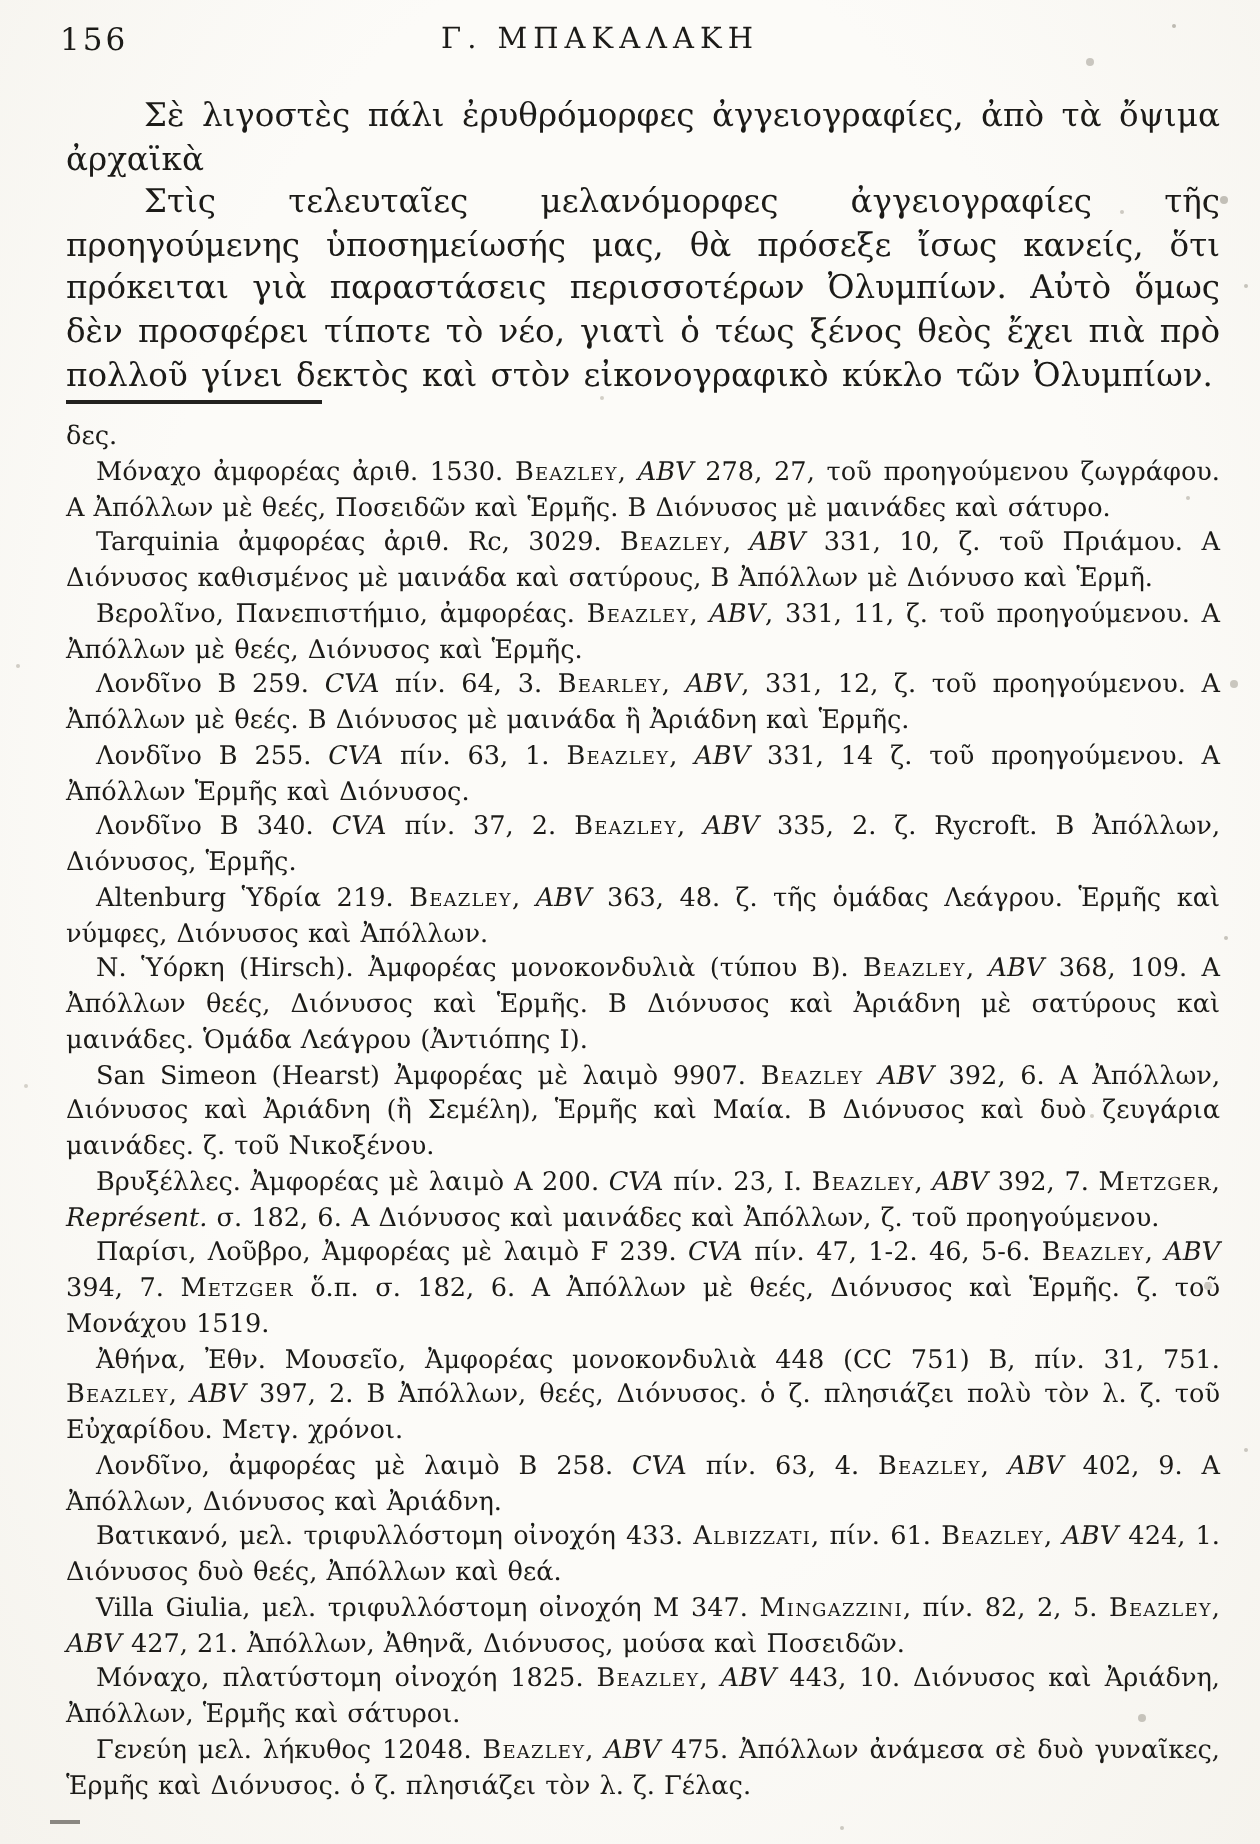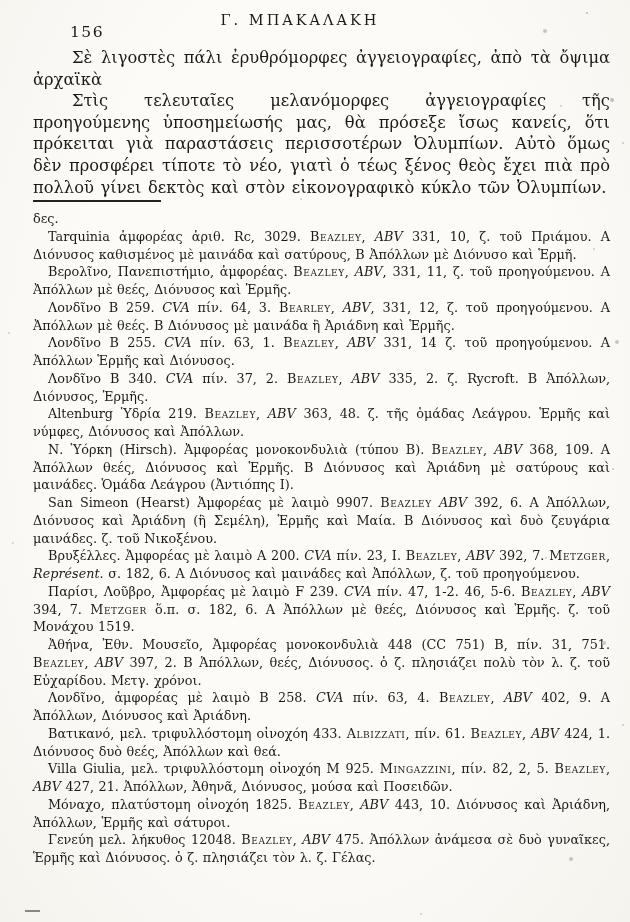--- a/index.html
+++ b/index.html
@@ -8,22 +8,22 @@
     position: relative;
     width: 630px;
     height: 922px;
     background: radial-gradient(ellipse at 50% 42%, #fcfbf8 55%, #f5f3ed 100%);
     color: #1c1b18;
     font-family: "DejaVu Serif", "Liberation Serif", serif;
     overflow: hidden;
   }
   .hdr { position: absolute; left: 33px; top: 11px; width: 577px; height: 22px; }
   .pgnum {
-    position: absolute; left: -3px; top: 12px;
-    font-size: 15.5px; letter-spacing: 1.5px; margin-left: 40px;
+    position: absolute; left: -3px; top: 0;
+    font-size: 15.5px; letter-spacing: 1.5px;
   }
   .runtitle {
     position: absolute; left: 0; top: 1px; width: 534px;
     text-align: center;
     font-size: 14.5px; letter-spacing: 3px;
   }
   .bodytext {
     position: absolute; left: 33px; top: 47px; width: 577px;
     font-size: 16.3px; line-height: 21.6px;
     text-align: justify; word-spacing: 1.5px;
@@ -72,34 +72,35 @@
   <main class="bodytext">
     <p class="para lastline-justify">Σὲ λιγοστὲς πάλι ἐρυθρόμορφες ἀγγειογραφίες, ἀπὸ τὰ ὄψιμα ἀρχαϊκὰ</p>
     <p class="para">Στὶς τελευταῖες μελανόμορφες ἀγγειογραφίες τῆς προηγούμενης ὑποσημείωσής μας, θὰ πρόσεξε ἴσως κανείς, ὅτι πρόκειται γιὰ παραστάσεις περισσοτέρων Ὀλυμπίων. Αὐτὸ ὅμως δὲν προσφέρει τίποτε τὸ νέο, γιατὶ ὁ τέως ξένος θεὸς ἔχει πιὰ πρὸ πολλοῦ γίνει δεκτὸς καὶ στὸν εἰκονογραφικὸ κύκλο τῶν Ὀλυμπίων.</p>
   </main>
 
   <div class="fn-rule"></div>
 
   <section class="footnotes">
     <p class="fn-entry no-indent">δες.</p>
     <div>
+        <p class="fn-entry"><span>Μόναχο ἀμφορέας ἀριθ. 1530. </span><span class="sc">Beazley</span><span>, </span><span class="i">ABV</span><span> 278, 27, τοῦ προηγούμενου ζωγράφου. Α Ἀπόλλων μὲ θεές, Ποσειδῶν καὶ Ἑρμῆς. Β Διόνυσος μὲ μαινάδες καὶ σάτυρο.</span></p>
         <p class="fn-entry"><span>Tarquinia ἀμφορέας ἀριθ. Rc, 3029. </span><span class="sc">Beazley</span><span>, </span><span class="i">ABV</span><span> 331, 10, ζ. τοῦ Πριάμου. Α Διόνυσος καθισμένος μὲ μαινάδα καὶ σατύρους, Β Ἀπόλλων μὲ Διόνυσο καὶ Ἑρμῆ.</span></p>
         <p class="fn-entry"><span>Βερολῖνο, Πανεπιστήμιο, ἀμφορέας. </span><span class="sc">Beazley</span><span>, </span><span class="i">ABV</span><span>, 331, 11, ζ. τοῦ προηγούμενου. Α Ἀπόλλων μὲ θεές, Διόνυσος καὶ Ἑρμῆς.</span></p>
         <p class="fn-entry"><span>Λονδῖνο Β 259. </span><span class="i">CVA</span><span> πίν. 64, 3. </span><span class="sc">Bearley</span><span>, </span><span class="i">ABV</span><span>, 331, 12, ζ. τοῦ προηγούμενου. Α Ἀπόλλων μὲ θεές. Β Διόνυσος μὲ μαινάδα ἢ Ἀριάδνη καὶ Ἑρμῆς.</span></p>
         <p class="fn-entry"><span>Λονδῖνο Β 255. </span><span class="i">CVA</span><span> πίν. 63, 1. </span><span class="sc">Beazley</span><span>, </span><span class="i">ABV</span><span> 331, 14 ζ. τοῦ προηγούμενου. Α Ἀπόλλων Ἑρμῆς καὶ Διόνυσος.</span></p>
         <p class="fn-entry"><span>Λονδῖνο Β 340. </span><span class="i">CVA</span><span> πίν. 37, 2. </span><span class="sc">Beazley</span><span>, </span><span class="i">ABV</span><span> 335, 2. ζ. Rycroft. Β Ἀπόλλων, Διόνυσος, Ἑρμῆς.</span></p>
         <p class="fn-entry"><span>Altenburg Ὑδρία 219. </span><span class="sc">Beazley</span><span>, </span><span class="i">ABV</span><span> 363, 48. ζ. τῆς ὁμάδας Λεάγρου. Ἑρμῆς καὶ νύμφες, Διόνυσος καὶ Ἀπόλλων.</span></p>
         <p class="fn-entry"><span>Ν. Ὑόρκη (Hirsch). Ἀμφορέας μονοκονδυλιὰ (τύπου Β). </span><span class="sc">Beazley</span><span>, </span><span class="i">ABV</span><span> 368, 109. Α Ἀπόλλων θεές, Διόνυσος καὶ Ἑρμῆς. Β Διόνυσος καὶ Ἀριάδνη μὲ σατύρους καὶ μαινάδες. Ὁμάδα Λεάγρου (Ἀντιόπης Ι).</span></p>
         <p class="fn-entry"><span>San Simeon (Hearst) Ἀμφορέας μὲ λαιμὸ 9907. </span><span class="sc">Beazley</span><span> </span><span class="i">ABV</span><span> 392, 6. Α Ἀπόλλων, Διόνυσος καὶ Ἀριάδνη (ἢ Σεμέλη), Ἑρμῆς καὶ Μαία. Β Διόνυσος καὶ δυὸ ζευγάρια μαινάδες. ζ. τοῦ Νικοξένου.</span></p>
         <p class="fn-entry"><span>Βρυξέλλες. Ἀμφορέας μὲ λαιμὸ Α 200. </span><span class="i">CVA</span><span> πίν. 23, Ι. </span><span class="sc">Beazley</span><span>, </span><span class="i">ABV</span><span> 392, 7. </span><span class="sc">Metzger</span><span>, </span><span class="i">Représent.</span><span> σ. 182, 6. Α Διόνυσος καὶ μαινάδες καὶ Ἀπόλλων, ζ. τοῦ προηγούμενου.</span></p>
         <p class="fn-entry"><span>Παρίσι, Λοῦβρο, Ἀμφορέας μὲ λαιμὸ F 239. </span><span class="i">CVA</span><span> πίν. 47, 1-2. 46, 5-6. </span><span class="sc">Beazley</span><span>, </span><span class="i">ABV</span><span> 394, 7. </span><span class="sc">Metzger</span><span> ὅ.π. σ. 182, 6. Α Ἀπόλλων μὲ θεές, Διόνυσος καὶ Ἑρμῆς. ζ. τοῦ Μονάχου 1519.</span></p>
         <p class="fn-entry"><span>Ἀθήνα, Ἐθν. Μουσεῖο, Ἀμφορέας μονοκονδυλιὰ 448 (CC 751) Β, πίν. 31, 751. </span><span class="sc">Beazley</span><span>, </span><span class="i">ABV</span><span> 397, 2. Β Ἀπόλλων, θεές, Διόνυσος. ὁ ζ. πλησιάζει πολὺ τὸν λ. ζ. τοῦ Εὐχαρίδου. Μετγ. χρόνοι.</span></p>
         <p class="fn-entry"><span>Λονδῖνο, ἀμφορέας μὲ λαιμὸ Β 258. </span><span class="i">CVA</span><span> πίν. 63, 4. </span><span class="sc">Beazley</span><span>, </span><span class="i">ABV</span><span> 402, 9. Α Ἀπόλλων, Διόνυσος καὶ Ἀριάδνη.</span></p>
         <p class="fn-entry"><span>Βατικανό, μελ. τριφυλλόστομη οἰνοχόη 433. </span><span class="sc">Albizzati</span><span>, πίν. 61. </span><span class="sc">Beazley</span><span>, </span><span class="i">ABV</span><span> 424, 1. Διόνυσος δυὸ θεές, Ἀπόλλων καὶ θεά.</span></p>
-        <p class="fn-entry"><span>Villa Giulia, μελ. τριφυλλόστομη οἰνοχόη Μ 925. </span><span class="sc">Mingazzini</span><span>, πίν. 82, 2, 5. </span><span class="sc">Beazley</span><span>, </span><span class="i">ABV</span><span> 427, 21. Ἀπόλλων, Ἀθηνᾶ, Διόνυσος, μούσα καὶ Ποσειδῶν.</span></p>
+        <p class="fn-entry"><span>Villa Giulia, μελ. τριφυλλόστομη οἰνοχόη Μ 347. </span><span class="sc">Mingazzini</span><span>, πίν. 82, 2, 5. </span><span class="sc">Beazley</span><span>, </span><span class="i">ABV</span><span> 427, 21. Ἀπόλλων, Ἀθηνᾶ, Διόνυσος, μούσα καὶ Ποσειδῶν.</span></p>
         <p class="fn-entry"><span>Μόναχο, πλατύστομη οἰνοχόη 1825. </span><span class="sc">Beazley</span><span>, </span><span class="i">ABV</span><span> 443, 10. Διόνυσος καὶ Ἀριάδνη, Ἀπόλλων, Ἑρμῆς καὶ σάτυροι.</span></p>
         <p class="fn-entry"><span>Γενεύη μελ. λήκυθος 12048. </span><span class="sc">Beazley</span><span>, </span><span class="i">ABV</span><span> 475. Ἀπόλλων ἀνάμεσα σὲ δυὸ γυναῖκες, Ἑρμῆς καὶ Διόνυσος. ὁ ζ. πλησιάζει τὸν λ. ζ. Γέλας.</span></p>
       </div>
   </section>
 
   <div class="specks"></div>
   <div class="bottom-mark"></div>
 
 </div>
 

